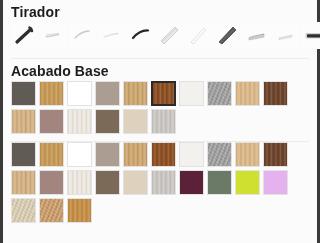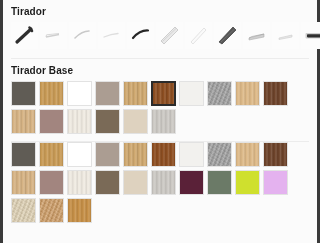--- a/index.html
+++ b/index.html
@@ -19,21 +19,21 @@
     top: 0px;
     width: 314px;
     height: 243px;
     background: #fbfbfb;
     box-sizing: border-box;
   }
   .section {
     padding: 0 8px;
   }
   .section-title {
-    font-size: 10px;
+    font-size: 14px;
     font-weight: bold;
     color: #1c1c1c;
     letter-spacing: 0.1px;
     padding: 7px 0 5px 0;
     line-height: 10px;
   }
   .swatch-row {
     display: flex;
     flex-wrap: wrap;
     gap: 3px;
@@ -141,21 +141,21 @@
           <svg width="27" height="27" viewBox="0 0 27 27">
             <rect x="4.5" y="11" width="18" height="5.5" rx="1" fill="#d0d0d0"></rect>
             <rect x="6" y="12.2" width="15" height="3.2" rx="0.8" fill="#2f2f2f"></rect>
           </svg>
         </div>
       </div>
   </div>
   <div class="divider"></div>
 
   <div class="section">
-    <div class="section-title">Tirador Base</div>
+    <div class="section-title">Acabado Base</div>
     <div class="swatch-row" id="base">
         <div class="swatch" style="background-color: rgb(96, 92, 85);">
           <span class="grain" style=""></span>
         </div>
         <div class="swatch" style="background-color: rgb(200, 154, 85);">
           <span class="grain" style="background-image: repeating-linear-gradient(90deg, rgba(0,0,0,0.10) 0px, rgba(0,0,0,0.0) 1.5px, rgba(255,255,255,0.13) 3px, rgba(0,0,0,0.06) 4.5px);"></span>
         </div>
         <div class="swatch" style="background-color: rgb(255, 255, 255);">
           <span class="grain" style=""></span>
         </div>

